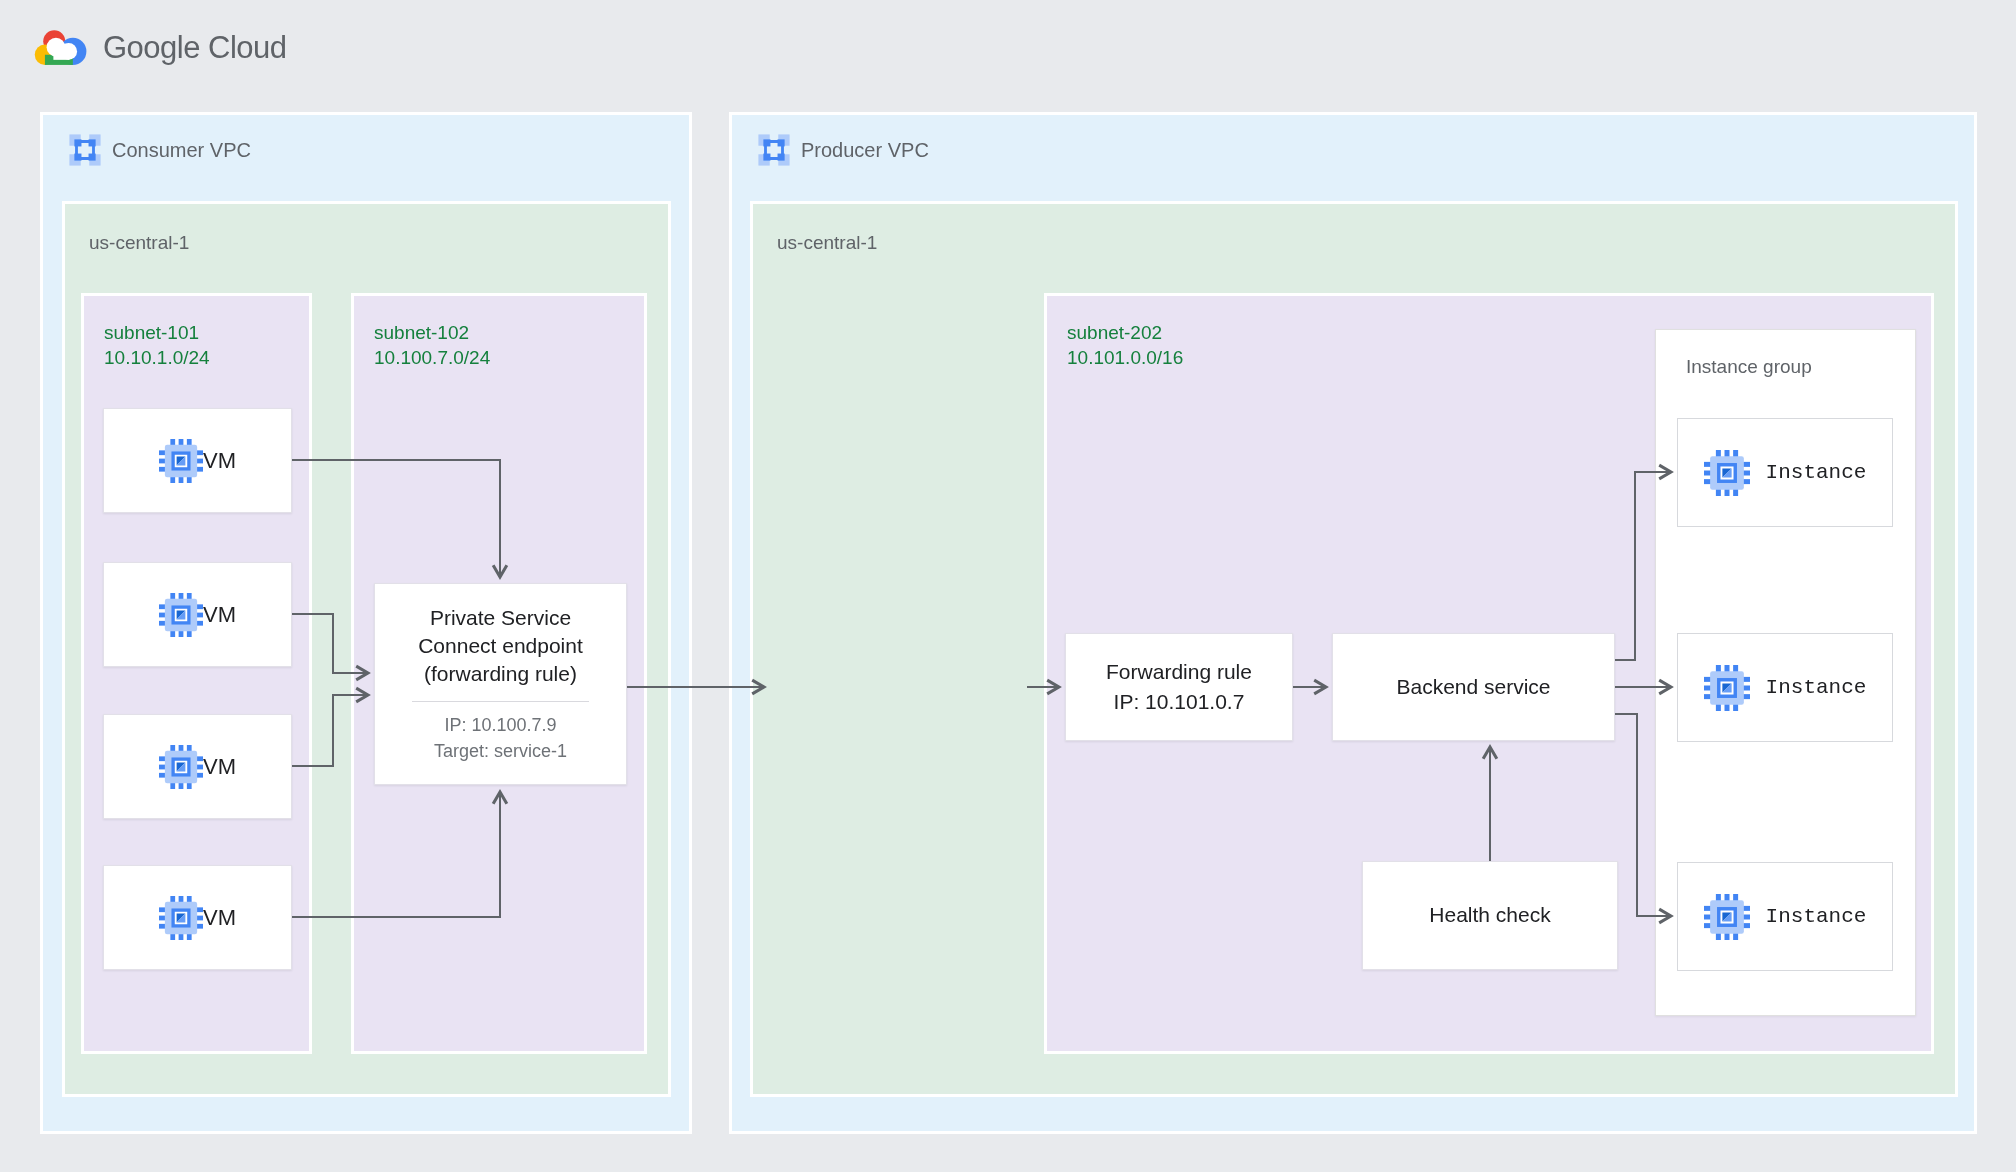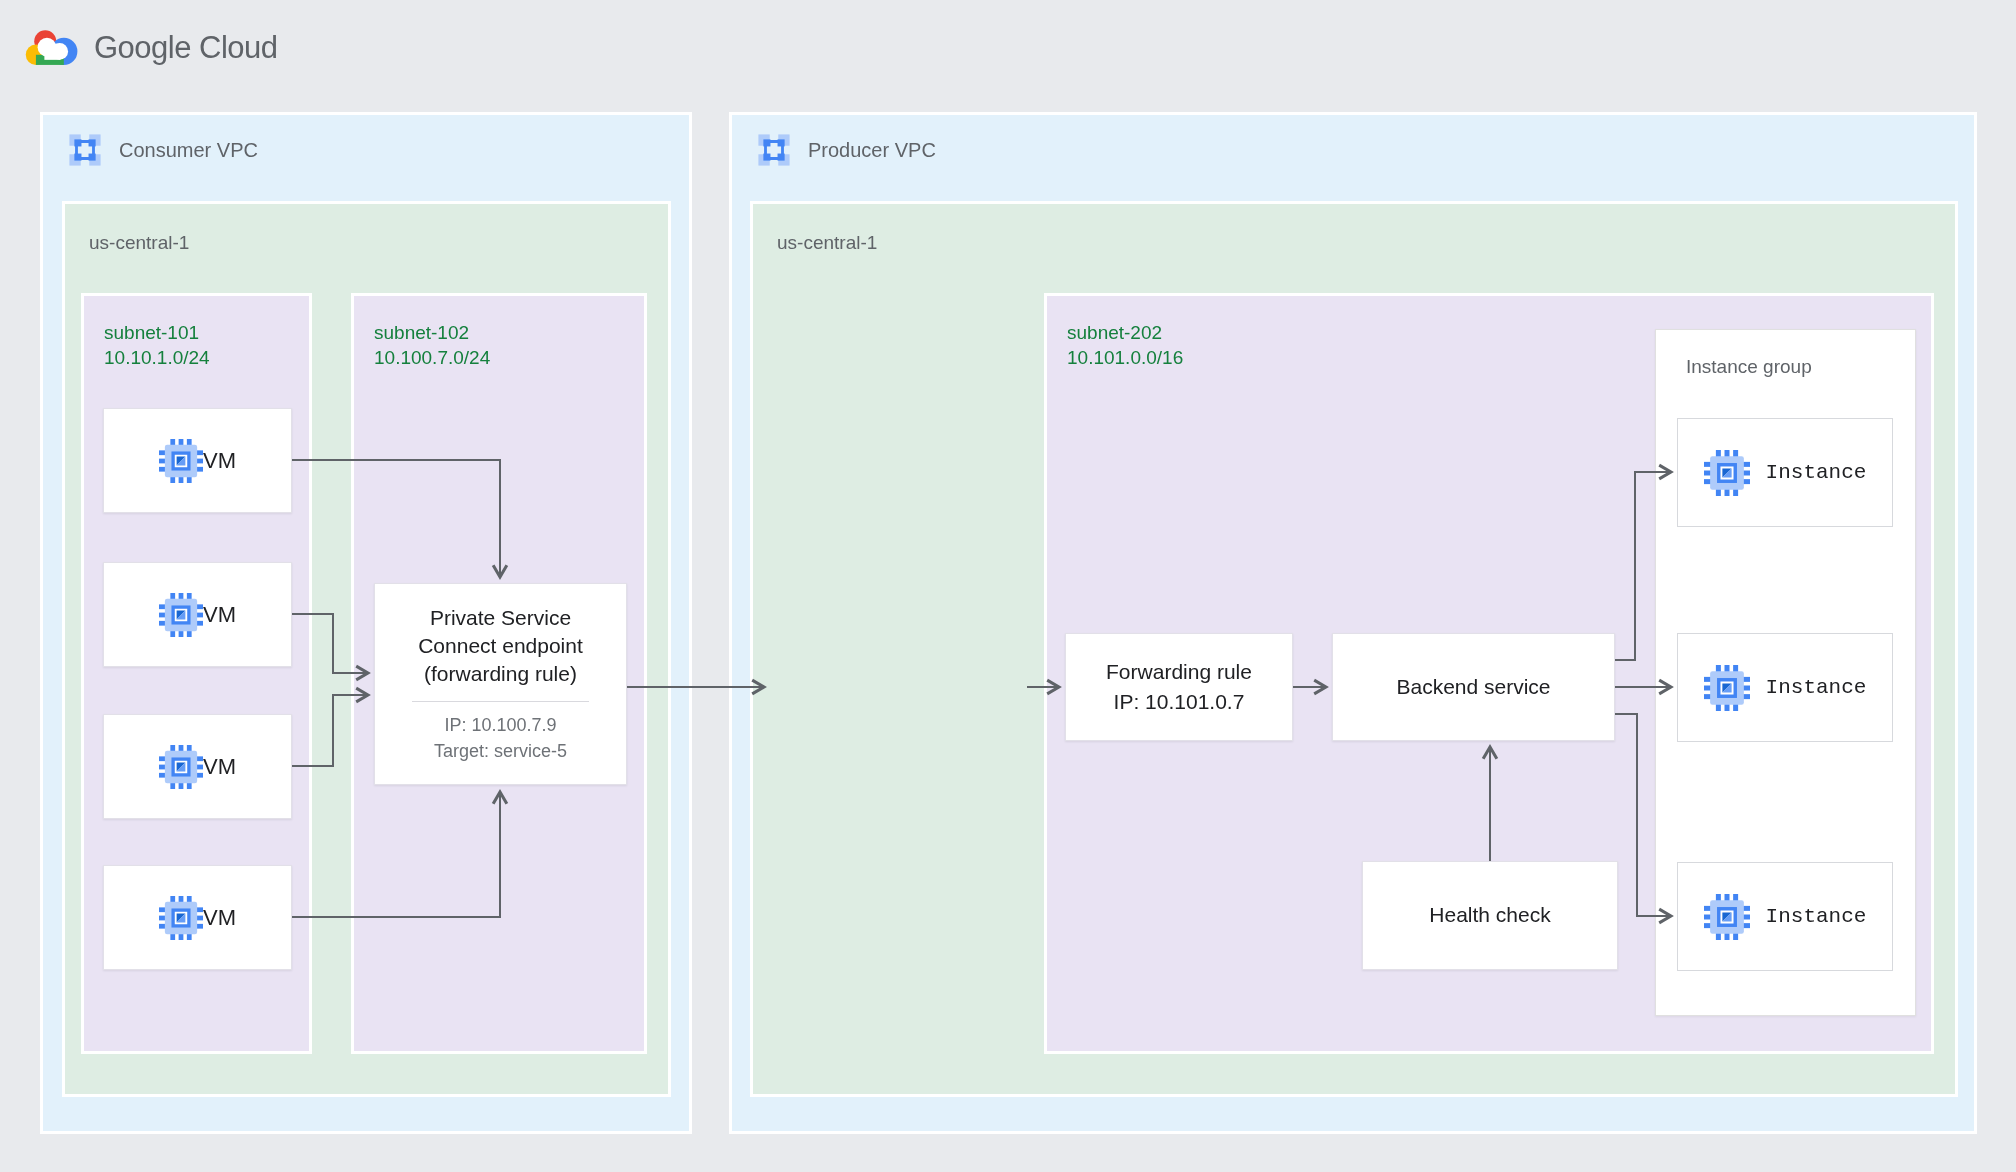--- a/index.html
+++ b/index.html
@@ -6,30 +6,30 @@
   html,body { background:#e8eaed; }
   #canvas {
     position:relative; width:2016px; height:1172px;
     background:#e8eaed;
     font-family:"Liberation Sans", sans-serif;
     color:#202124;
     overflow:hidden;
     -webkit-font-smoothing:antialiased;
   }
   
-  .logo { position:absolute; left:24px; top:26px; display:flex; align-items:center; gap:14px; }
+  .logo { position:absolute; left:33px; top:26px; display:flex; align-items:center; gap:14px; }
   .logo-text { font-size:31px; color:#5f6368; letter-spacing:-0.5px; }
   
   .vpc {
     position:absolute; top:112px; height:1022px;
     background:#e2f1fb; border:3px solid #ffffff;
   }
   .vpc-consumer { left:40px;  width:652px; }
   .vpc-producer { left:729px; width:1248px; }
-  .vpc-header { position:absolute; left:25px; top:18px; display:flex; align-items:center; gap:17px; }
+  .vpc-header { position:absolute; left:25px; top:18px; display:flex; align-items:center; gap:10px; }
   .vpc-header .label { font-size:20px; color:#5f6368; }
   .region {
     position:absolute; top:86px; height:896px;
     background:#deede3; border:3px solid #ffffff;padding-left:32px;
   }
   .region-consumer { left:19px; width:609px; }
   .region-producer { left:18px; width:1208px; }
   .region-label { position:absolute; left:24px; top:28px; font-size:19px; color:#5f6368; }
   .subnet {
     position:absolute; top:89px; height:761px;
@@ -175,21 +175,21 @@
 
       <div class="subnet subnet-102">
         <div class="subnet-label">
           <div>subnet-102</div>
           <div>10.100.7.0/24</div>
         </div>
         <div class="node psc-node">
           <div class="node-title">Private Service Connect endpoint (forwarding rule)</div>
           <div class="node-divider"></div>
           <div class="node-sub">IP: 10.100.7.9</div>
-          <div class="node-sub">Target: service-5</div>
+          <div class="node-sub">Target: service-1</div>
         </div>
       </div>
     </div>
   </section>
 
   <section class="vpc vpc-producer">
     <div class="vpc-header">
       <svg class="icon" width="34" height="34" viewBox="0 0 24 24">
           <use href="#vpc-icon"></use>
         </svg>

